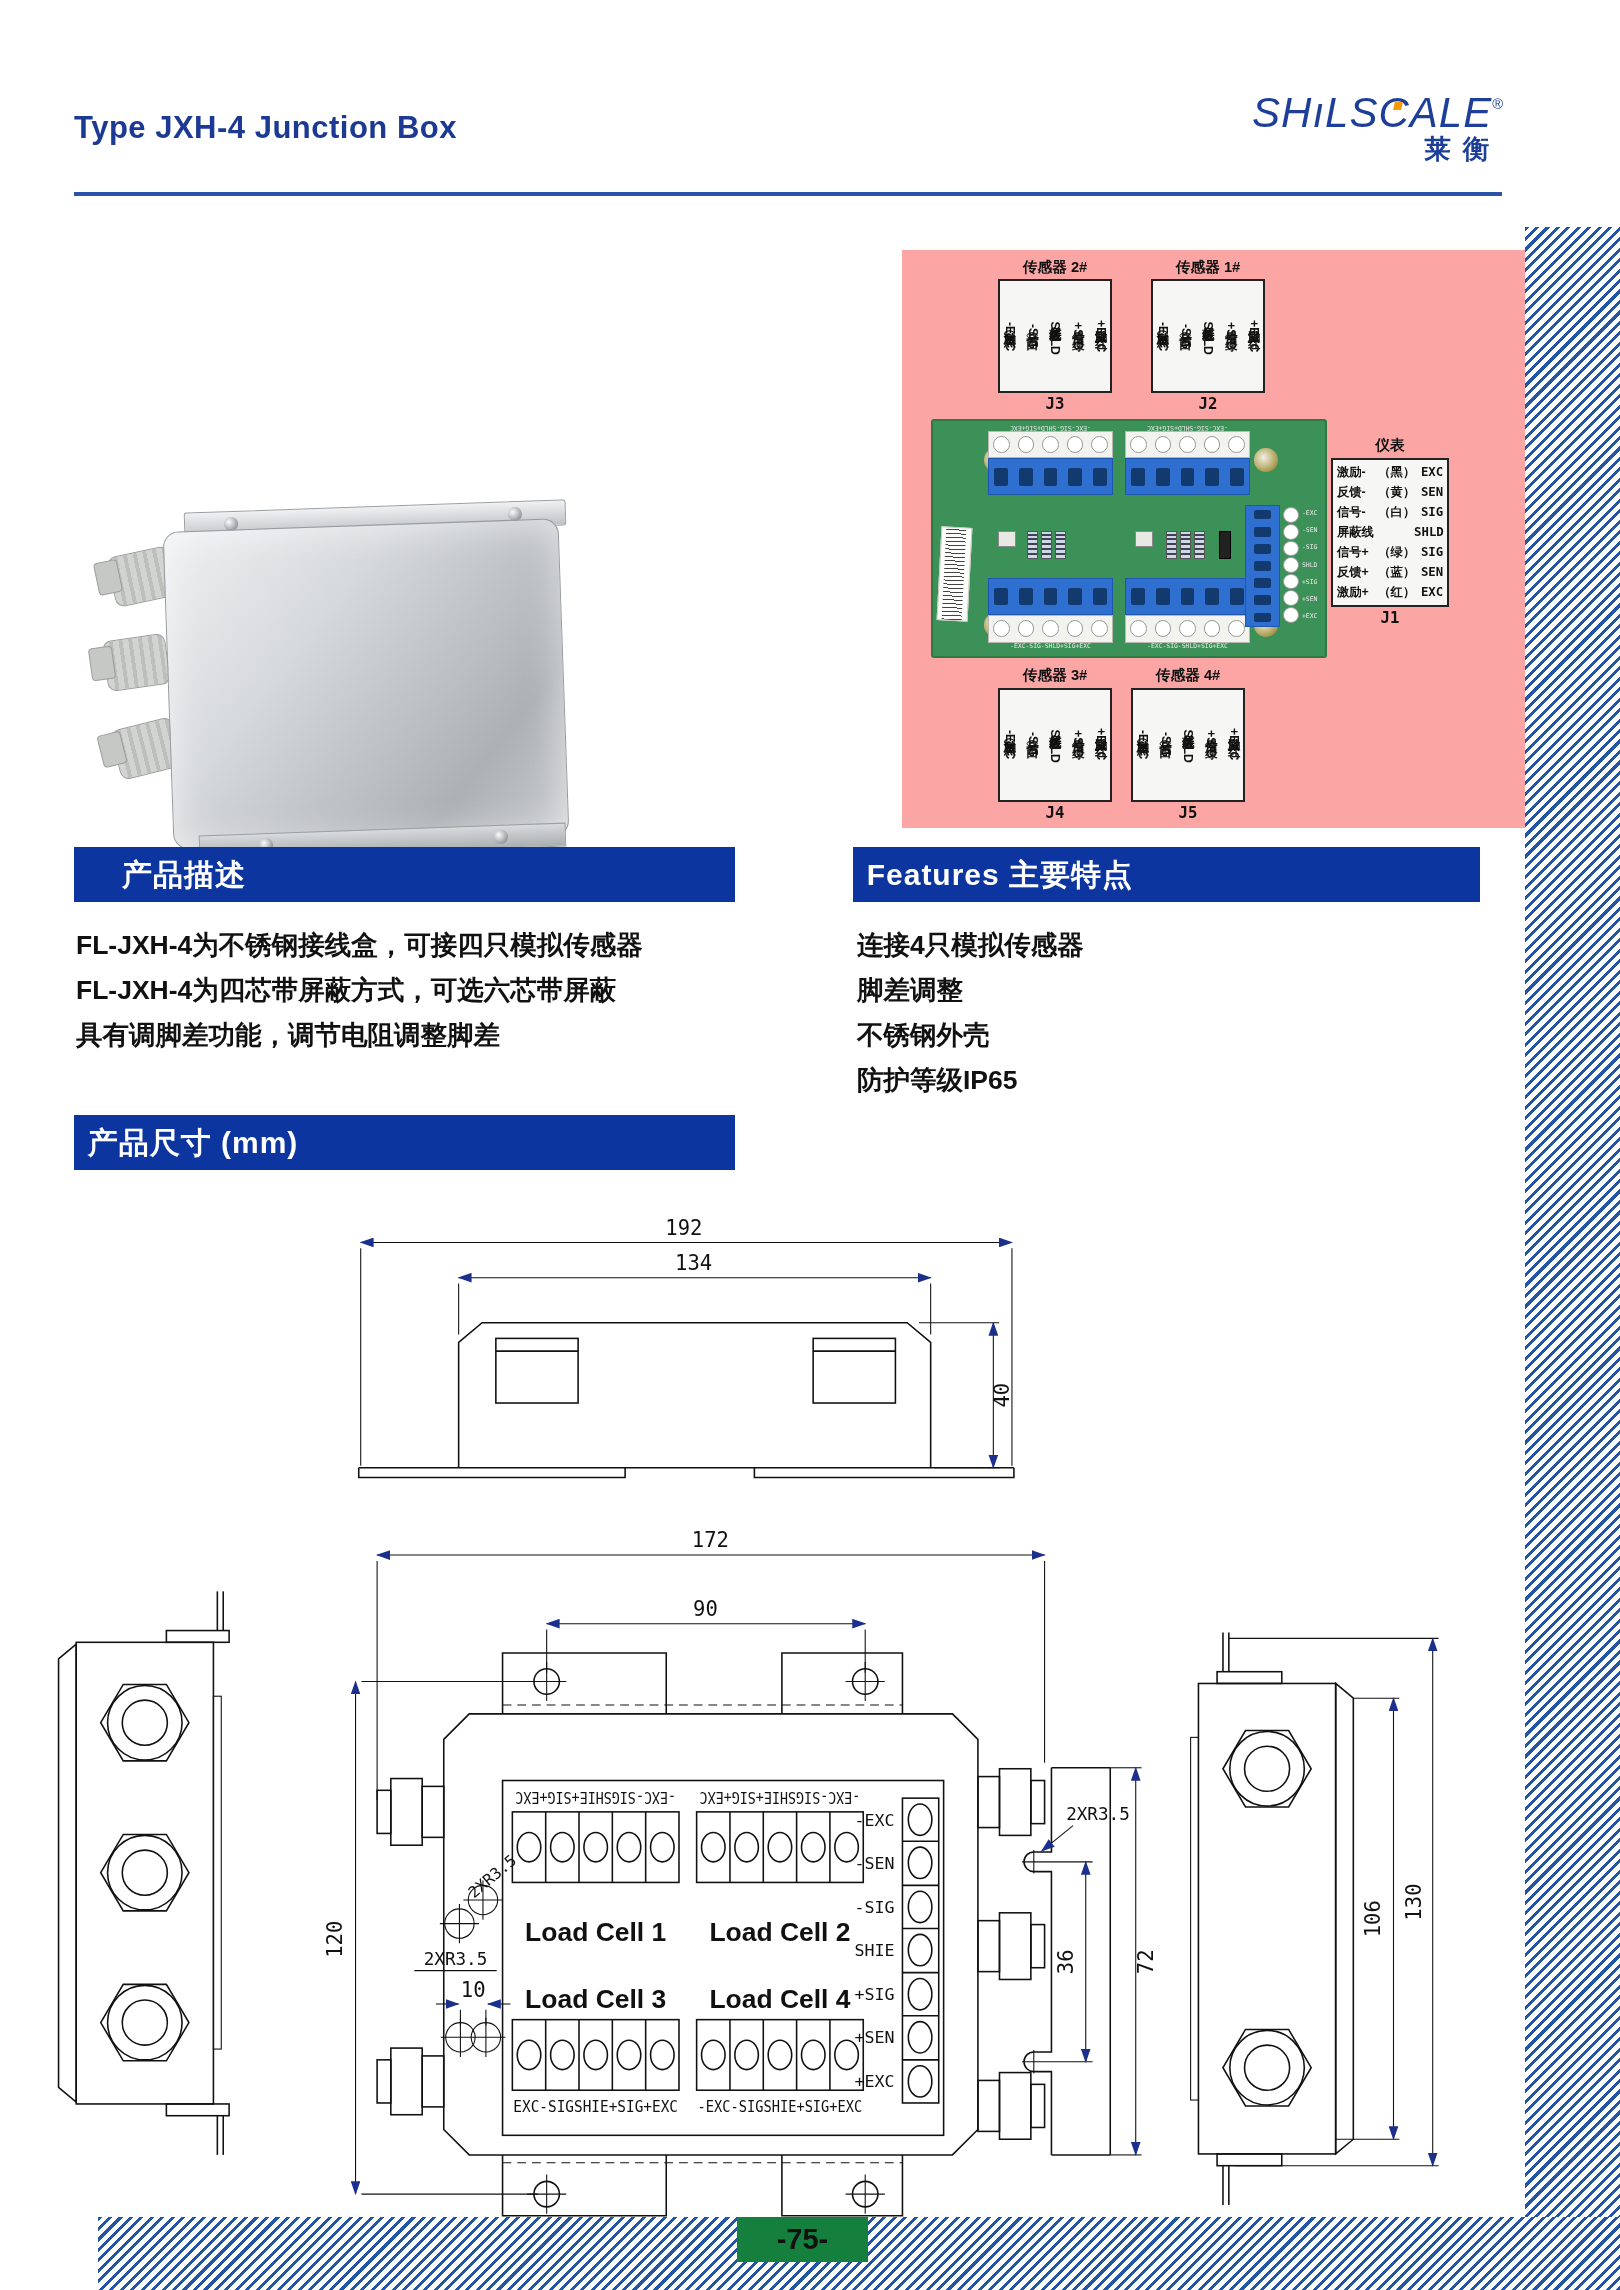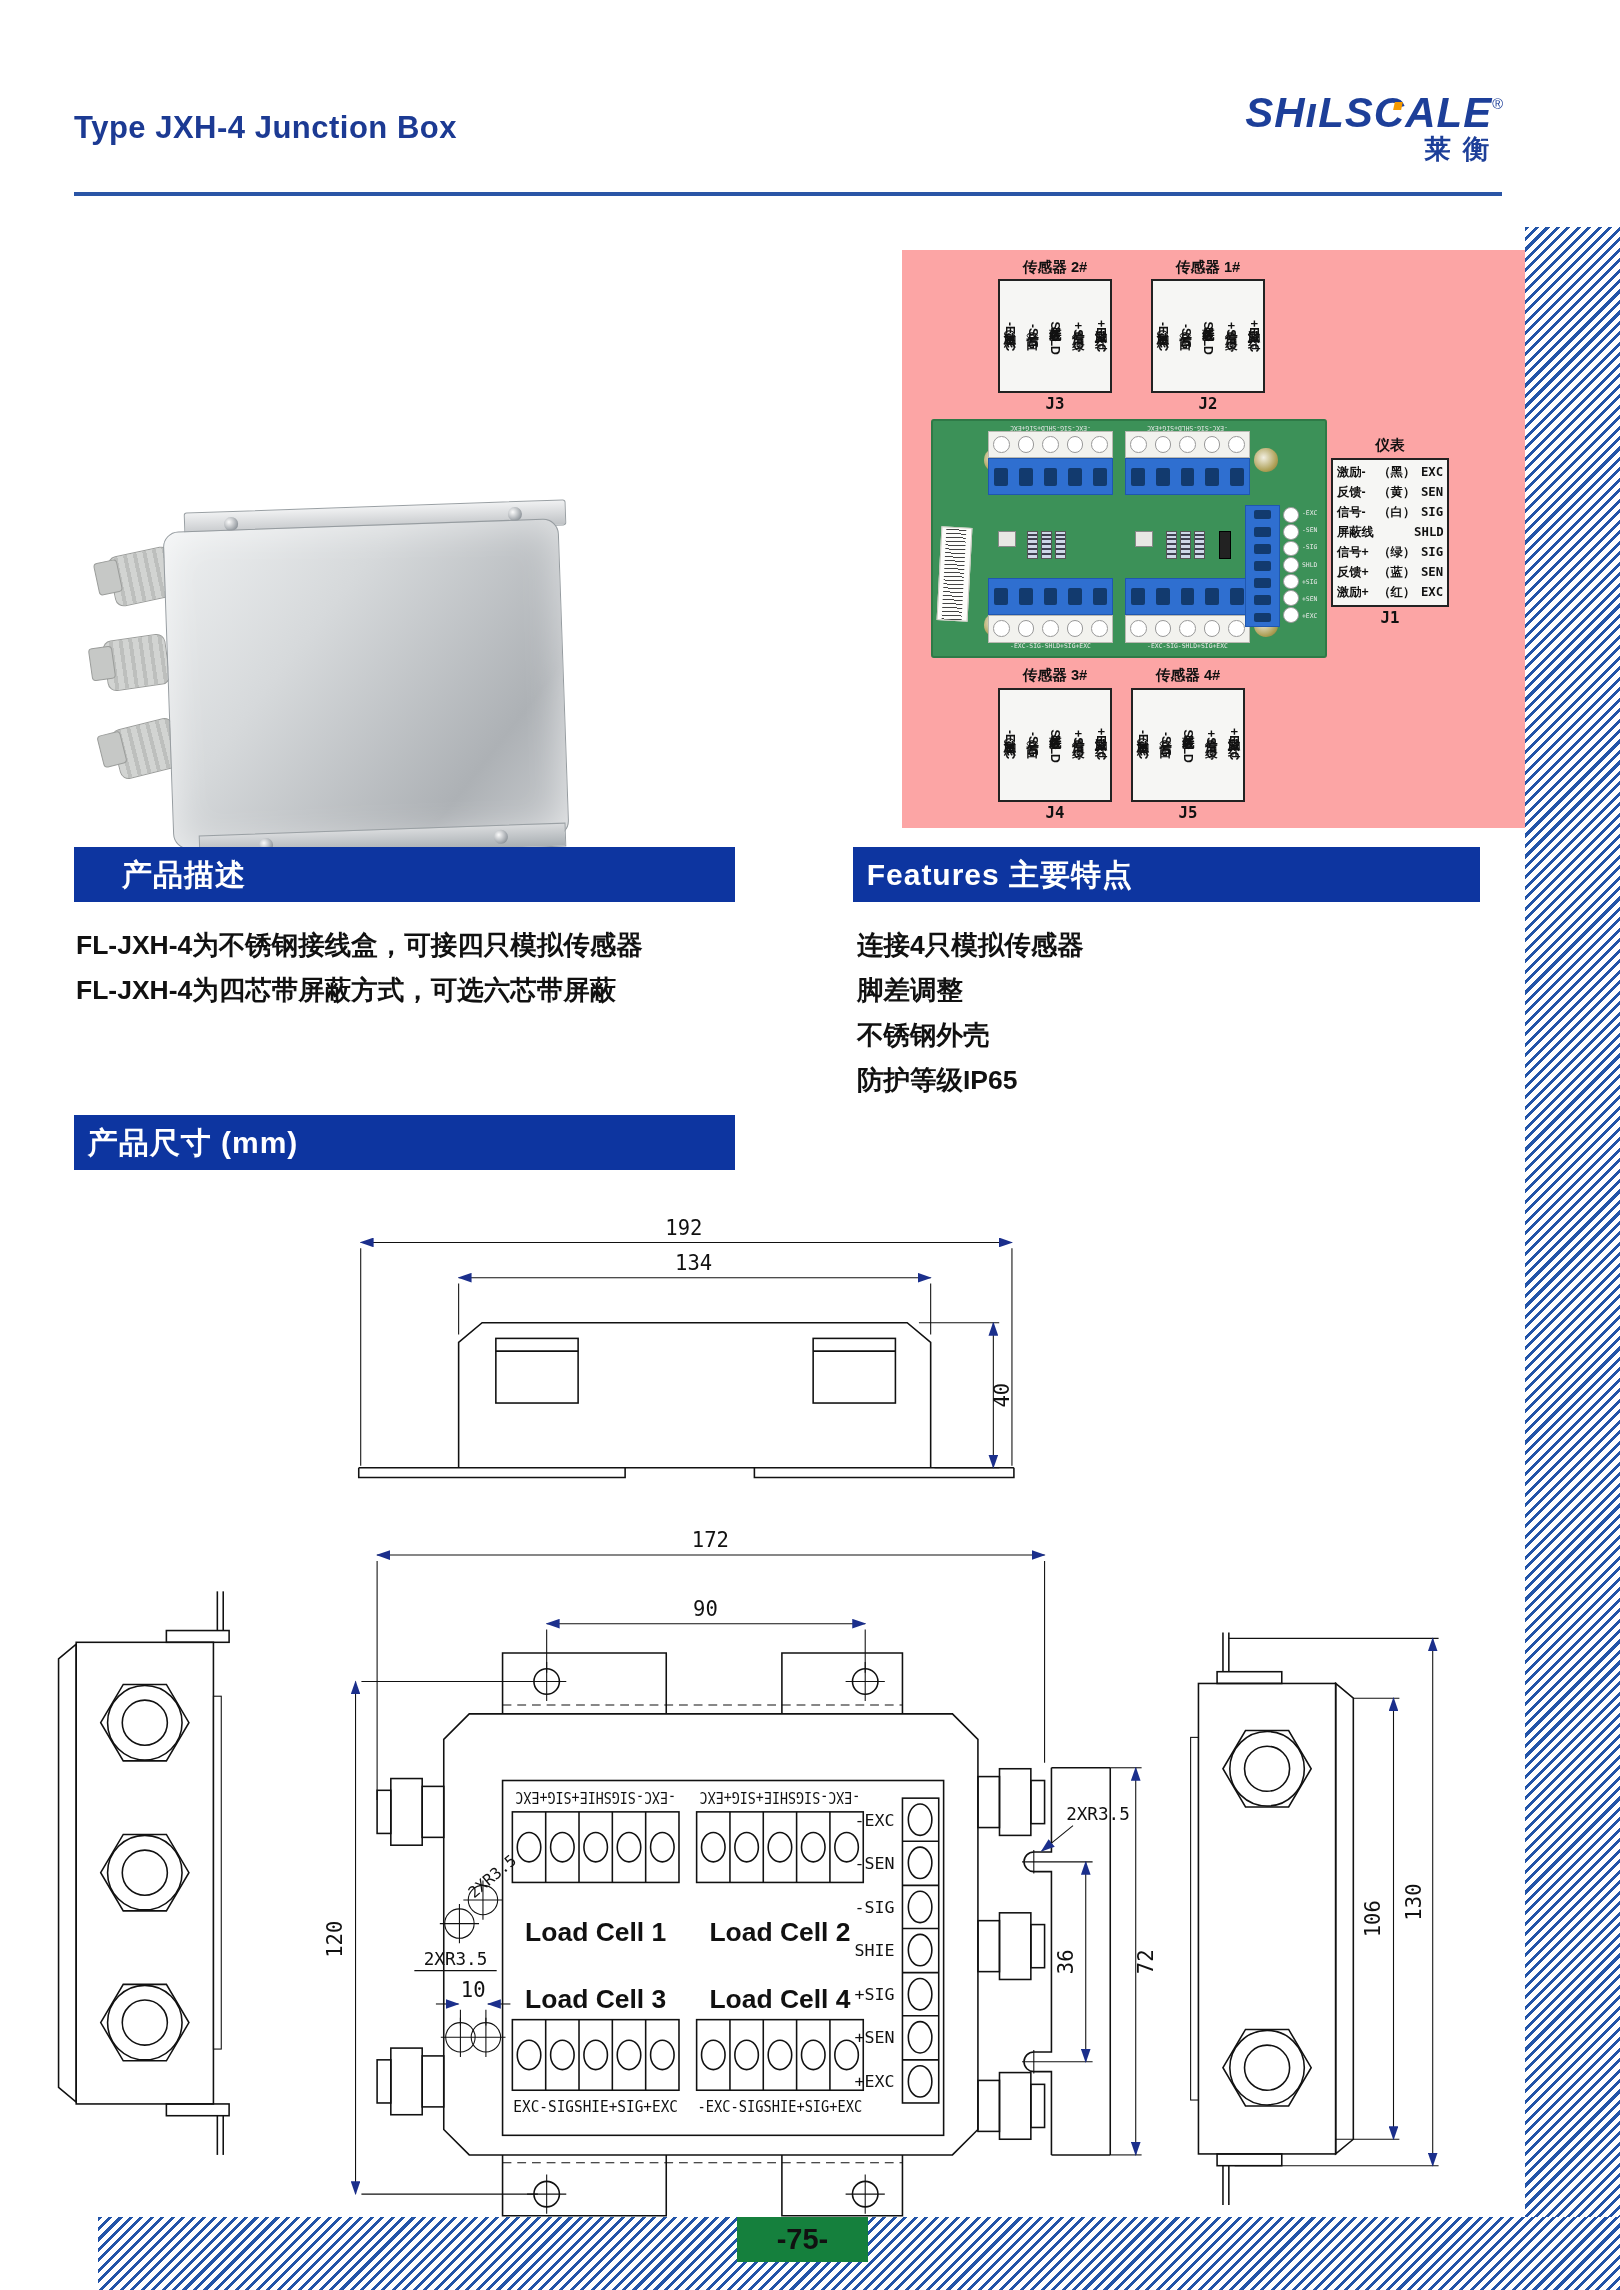--- a/index.html
+++ b/index.html
@@ -4,21 +4,21 @@
 <style>
   html,body{margin:0;padding:0;background:#ffffff;}
   #page{position:relative;width:1620px;height:2291px;background:#fff;overflow:hidden;
         font-family:"Liberation Sans",sans-serif;}
   .abs{position:absolute;}
 
   
   #title{left:74px;top:110px;font-size:31px;font-weight:bold;color:#1c3a93;letter-spacing:0.5px;}
   #rule{left:74px;top:192px;width:1428px;height:3.9px;background:#2a55a6;}
   #logo{left:1227px;top:90px;width:276px;height:98px;text-align:right;color:#1d3f99;}
-  #logo .brand{font-size:42px;font-weight:bold;font-style:italic;letter-spacing:1px;line-height:45px;}
+  #logo .brand{font-size:42px;font-weight:normal;font-style:italic;letter-spacing:1px;line-height:45px;}
   #logo .reg{font-size:14.7px;vertical-align:17.6px;font-style:normal;}
   #logo .cn{font-size:26.5px;font-weight:bold;letter-spacing:11.8px;margin-right:2px;line-height:29px;}
   #logo .idot{left:167px;top:11.8px;width:7.8px;height:7.8px;background:#f59a00;transform:skewX(-12deg);}
 
   
   .stripes{background:repeating-linear-gradient(135deg,#2254a8 0 2.9px,#ffffff 2.9px 7.4px);}
   #stripe-right{left:1525px;top:227px;width:95px;height:2063px;}
   #stripe-bottom{left:98px;top:2217px;width:1522px;height:74px;}
   #pageno-box{left:737px;top:2217px;width:131px;height:45px;background:#15803d;text-align:center;}
   #pageno-box span{font-size:29px;font-weight:bold;color:#111;line-height:45px;font-family:"Liberation Sans",sans-serif;}
@@ -345,20 +345,21 @@
       </div>
       <div class="sjack">J5</div>
     </div>
   </div>
 
   <div class="abs banner" id="banner-desc">产品描述</div>
   <div class="abs banner" id="banner-feat">Features 主要特点</div>
   <div class="abs bodytext" id="desc-lines">
     <div>FL-JXH-4为不锈钢接线盒，可接四只模拟传感器</div>
     <div>FL-JXH-4为四芯带屏蔽方式，可选六芯带屏蔽</div>
+    <div>具有调脚差功能，调节电阻调整脚差</div>
   </div>
   <div class="abs bodytext" id="feat-lines">
     <div>连接4只模拟传感器</div>
     <div>脚差调整</div>
     <div>不锈钢外壳</div>
     <div>防护等级IP65</div>
   </div>
   <div class="abs banner" id="banner-dims">产品尺寸 (mm)</div>
 
   <svg class="abs" style="left:272px;top:1215px;" width="765" height="284" viewBox="0 0 780 290">

